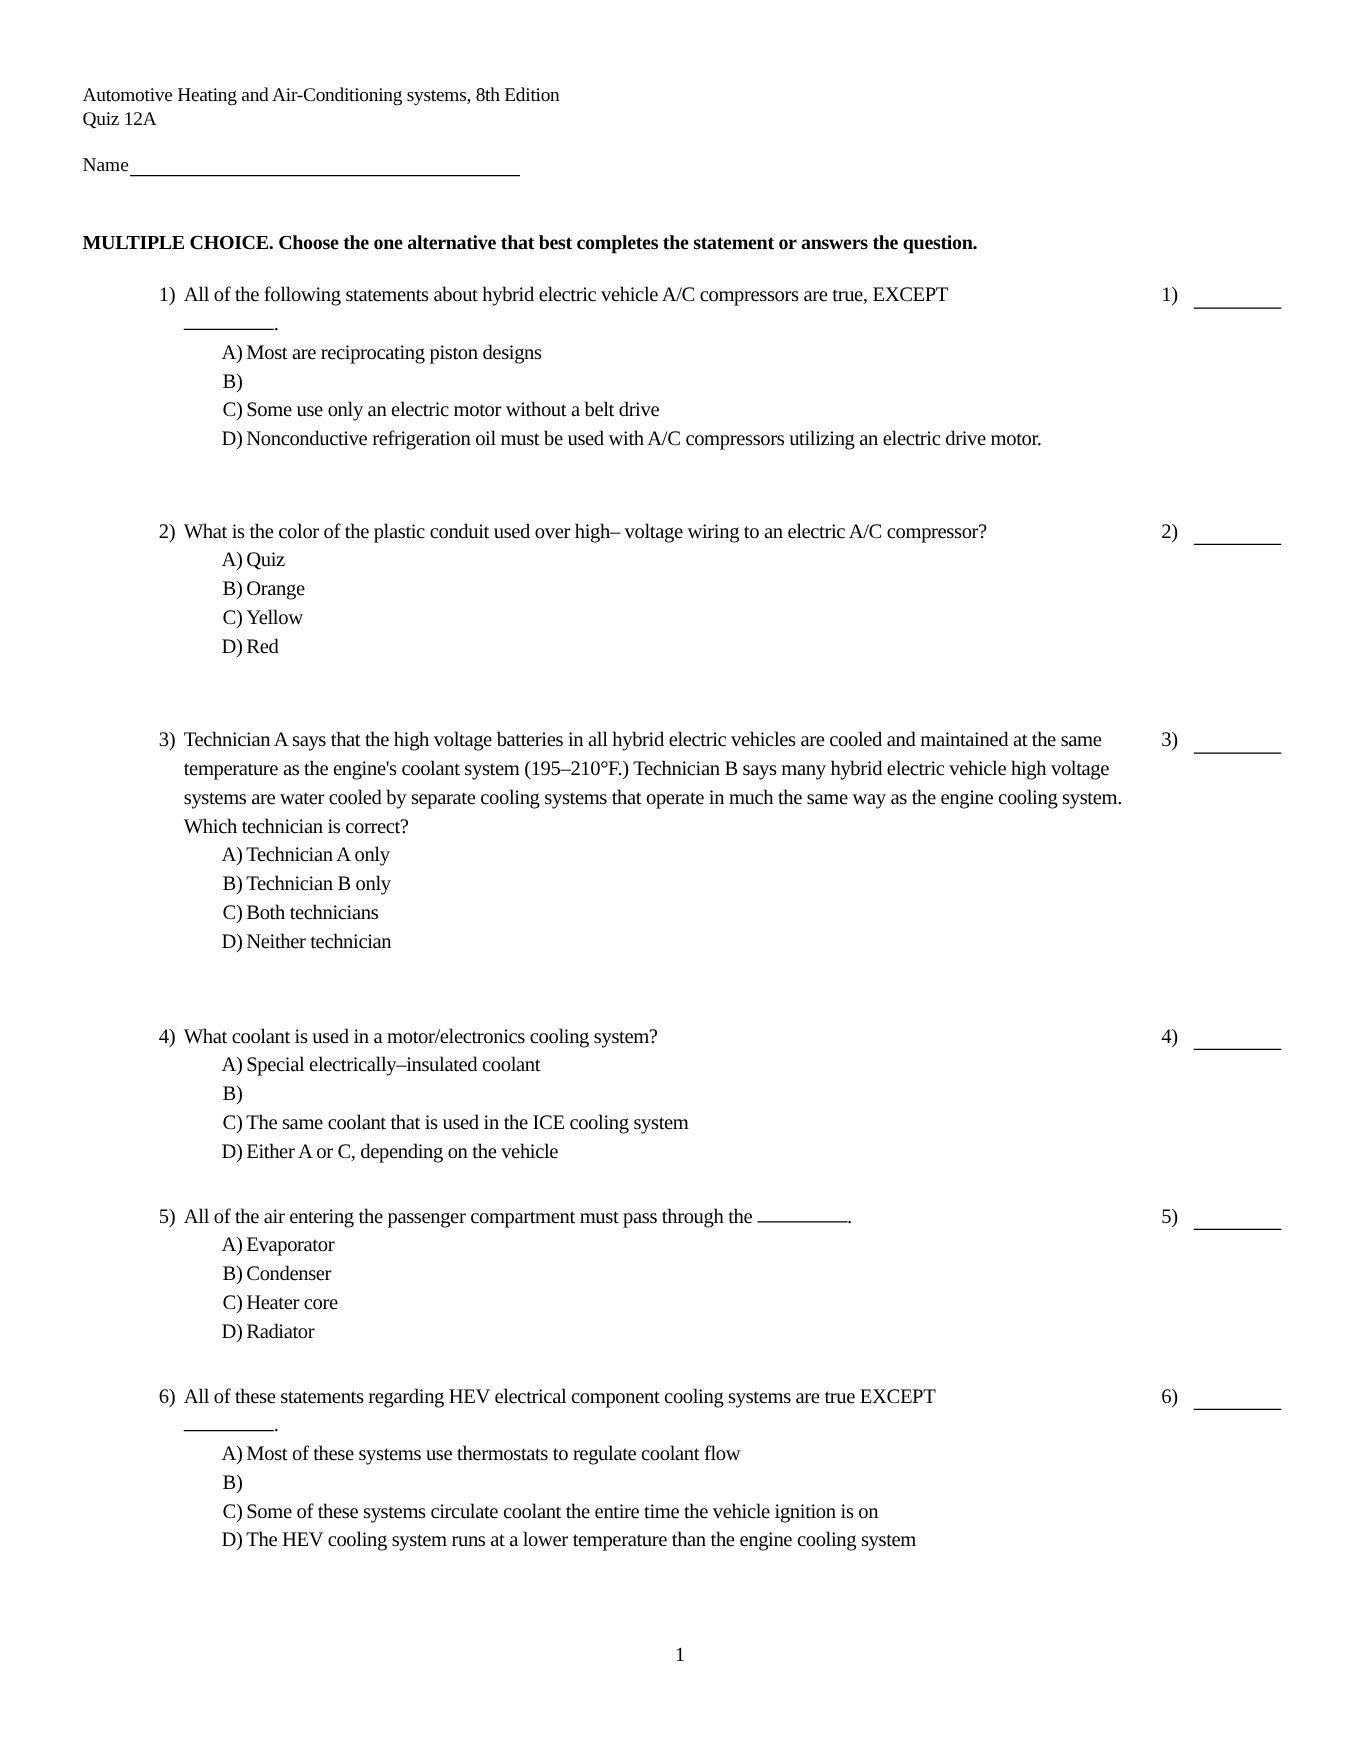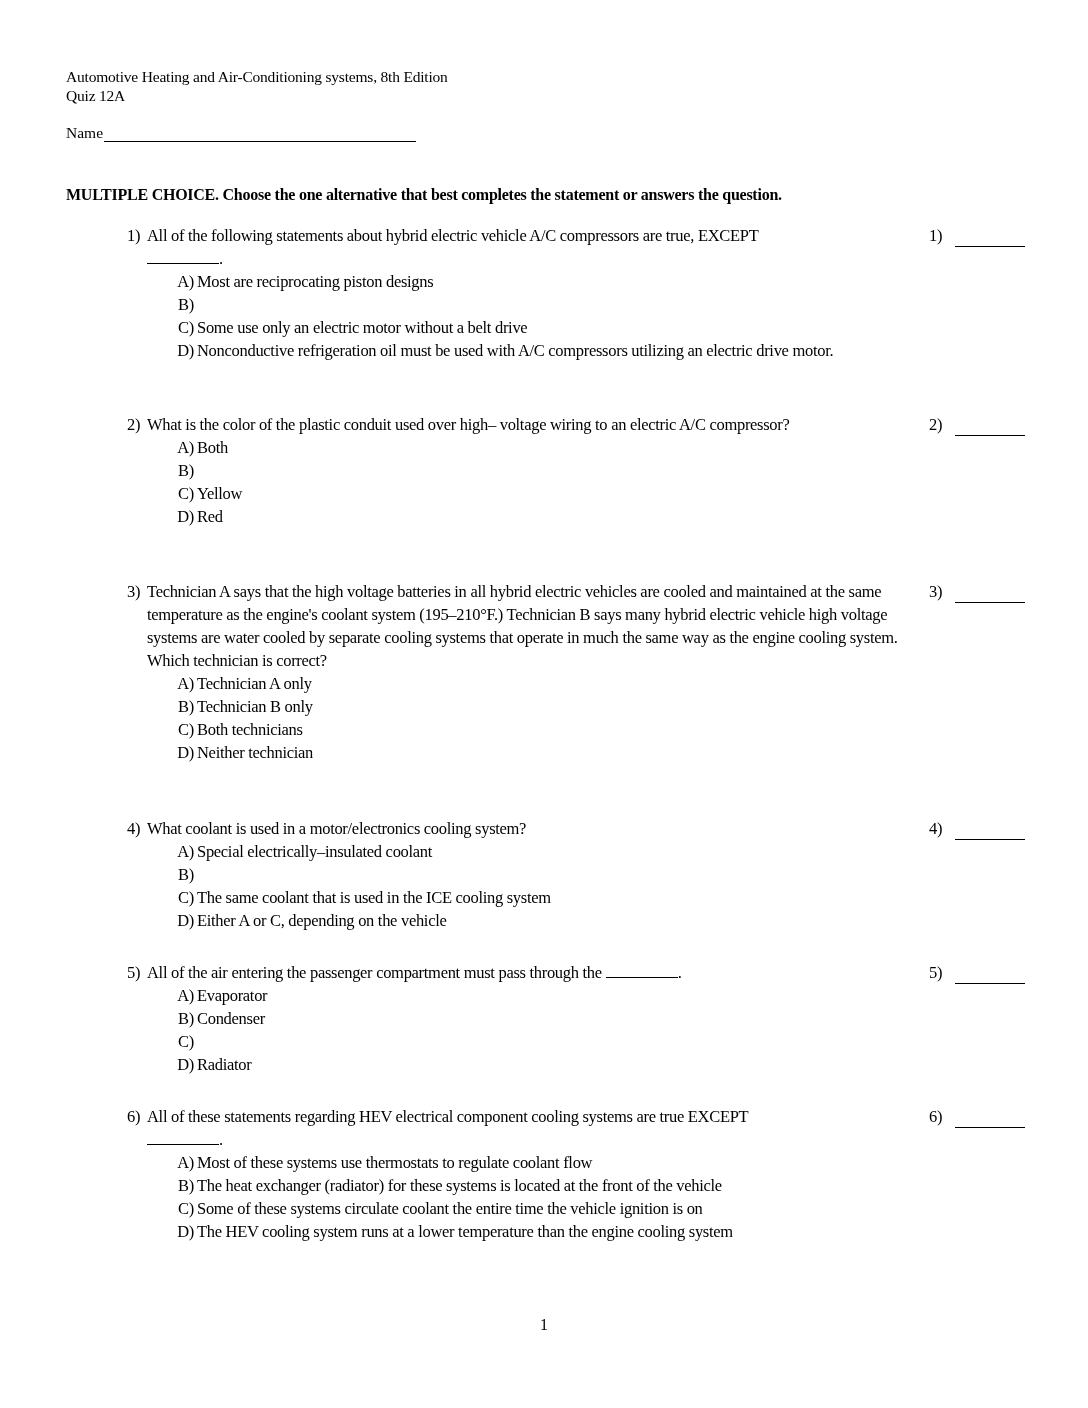--- a/index.html
+++ b/index.html
@@ -4,21 +4,21 @@
   <style>
     * { box-sizing: border-box; margin: 0; padding: 0; }
     html, body { width: 1088px; height: 1408px; background: #ffffff; }
     body {
       position: relative;
       font-family: "Liberation Serif", "DejaVu Serif", serif;
       color: #000;
       overflow: hidden;
     }
     .header { position: absolute; left: 66px; top: 67px; font-size: 15.5px; line-height: 19px; letter-spacing: -0.2px; }
-    .name-row { position: absolute; left: 66px; top: 124px; font-size: 15.5px; display: flex; align-items: flex-end; }
+    .name-row { position: absolute; left: 66px; top: 124px; font-size: 15.5px; display: flex; align-items: flex-start; }
     .name-line { display: inline-block; width: 312px; border-bottom: 1px solid #000; height: 17px; margin-left: 1px; }
     .instructions {
       position: absolute; left: 66px; top: 186px;
       font-size: 16px; font-weight: bold; letter-spacing: -0.25px; white-space: nowrap;
     }
     .q { position: absolute; left: 127px; width: 930px; font-size: 16.5px; line-height: 23px; letter-spacing: -0.3px; }
     .q-stem { display: flex; }
     .q-num { width: 20px; flex: none; }
     .q-text { width: 765px; }
     .q-cont { padding-left: 20px; width: 785px; }
@@ -81,24 +81,25 @@
     <span class="q-num">2)</span>
     <span class="q-text">What is the color of the plastic conduit used over high– voltage wiring to an electric A/C compressor?</span>
   </div>
   <div class="answer-slot">
     <span class="answer-num">2)</span>
     <span class="answer-line"></span>
   </div>
   <div class="opts">
     <div class="opt">
         <span class="opt-letter">A)</span>
-        <span class="opt-text">Both</span>
-      </div>
-    <div class="opt">
-        <span class="opt-letter">B)</span>
+        <span class="opt-text">Quiz</span>
+      </div>
+    <div class="opt">
+        <span class="opt-letter">B)</span>
+        <span class="opt-text">Orange</span>
       </div>
     <div class="opt">
         <span class="opt-letter">C)</span>
         <span class="opt-text">Yellow</span>
       </div>
     <div class="opt">
         <span class="opt-letter">D)</span>
         <span class="opt-text">Red</span>
       </div>
   </div>
@@ -174,20 +175,21 @@
     <div class="opt">
         <span class="opt-letter">A)</span>
         <span class="opt-text">Evaporator</span>
       </div>
     <div class="opt">
         <span class="opt-letter">B)</span>
         <span class="opt-text">Condenser</span>
       </div>
     <div class="opt">
         <span class="opt-letter">C)</span>
+        <span class="opt-text">Heater core</span>
       </div>
     <div class="opt">
         <span class="opt-letter">D)</span>
         <span class="opt-text">Radiator</span>
       </div>
   </div>
 </div>
 
 <div class="q" style="top:1105px;">
   <div class="q-stem">
@@ -199,21 +201,20 @@
     <span class="answer-num">6)</span>
     <span class="answer-line"></span>
   </div>
   <div class="opts">
     <div class="opt">
         <span class="opt-letter">A)</span>
         <span class="opt-text">Most of these systems use thermostats to regulate coolant flow</span>
       </div>
     <div class="opt">
         <span class="opt-letter">B)</span>
-        <span class="opt-text">The heat exchanger (radiator) for these systems is located at the front of the vehicle</span>
       </div>
     <div class="opt">
         <span class="opt-letter">C)</span>
         <span class="opt-text">Some of these systems circulate coolant the entire time the vehicle ignition is on</span>
       </div>
     <div class="opt">
         <span class="opt-letter">D)</span>
         <span class="opt-text">The HEV cooling system runs at a lower temperature than the engine cooling system</span>
       </div>
   </div>

